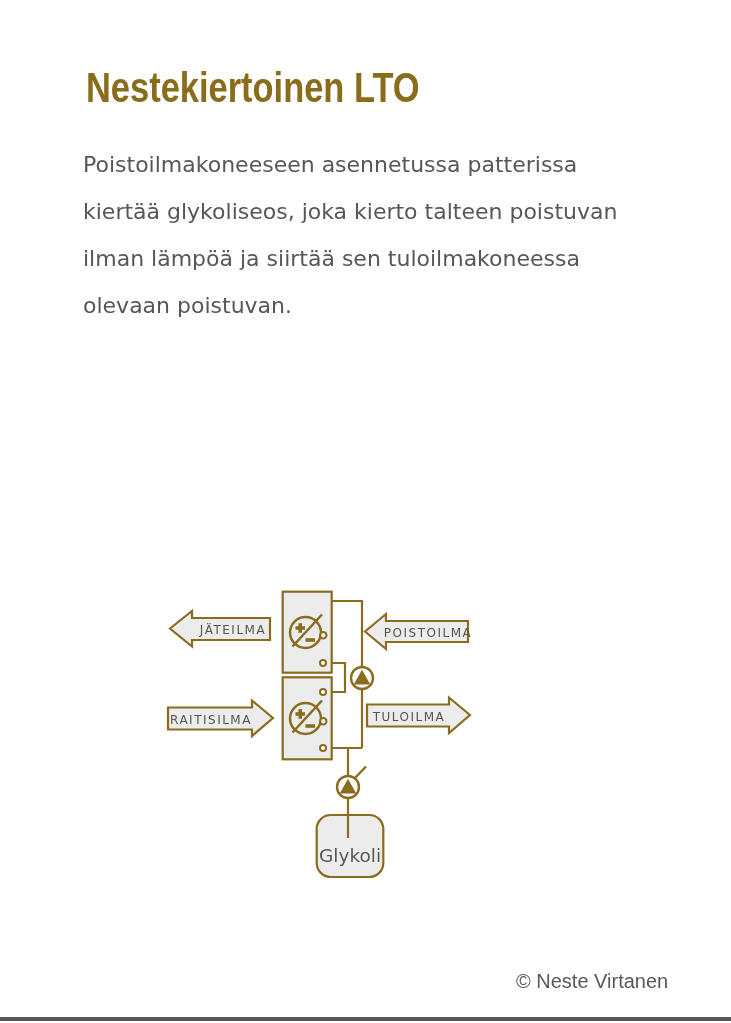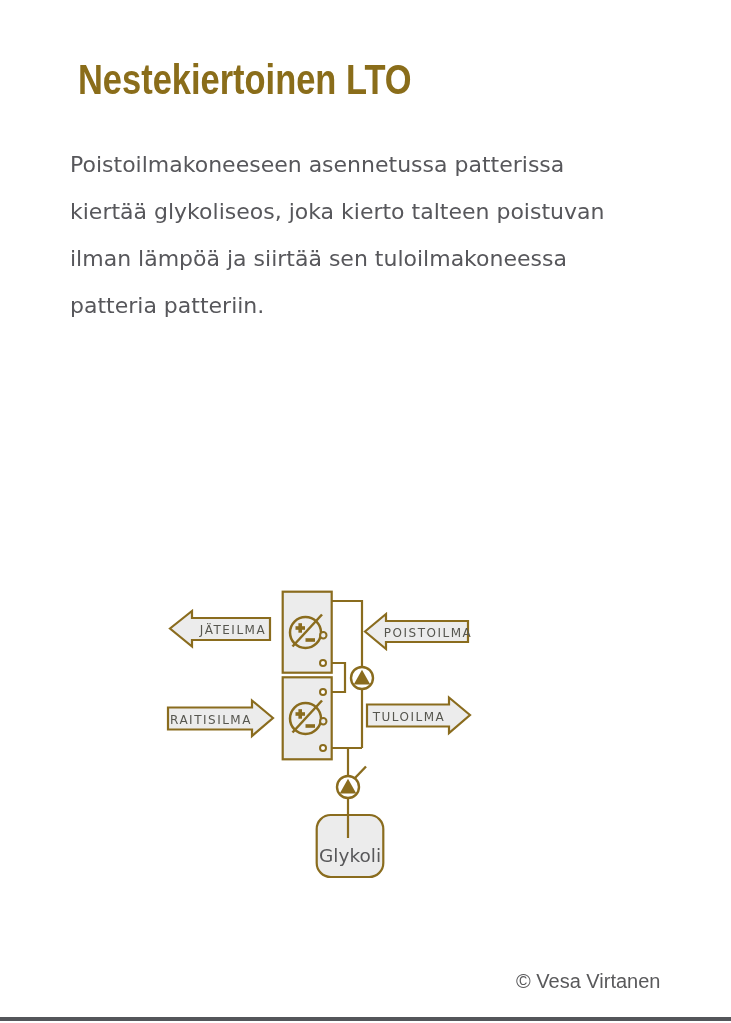--- a/index.html
+++ b/index.html
@@ -2,32 +2,32 @@
 <html><head>
 <meta charset="utf-8">
 <style>
   html,body{margin:0;padding:0;}
   body{
     width:731px;height:1023px;background:#ffffff;position:relative;
     font-family:"DejaVu Sans", sans-serif;overflow:hidden;
   }
   .page{position:absolute;inset:0;}
   .title{
-    position:absolute;left:70px;top:48px;margin:8px;
+    position:absolute;left:70px;top:48px;margin:16px;
     font-family:"Liberation Sans", sans-serif;
     font-weight:bold;font-size:42px;color:#8a6d1a;
     letter-spacing:0px;white-space:nowrap;
   }
   .title .squeeze{display:inline-block;transform:scaleX(0.82);transform-origin:left center;}
   .para{
     position:absolute;left:70px;width:600px;
     font-size:22px;color:#57575b;
   }
   .para .tline{line-height:47px;height:47px;white-space:nowrap;}
-  .p1{top:141px;}
+  .p1{top:141px;margin-left:13px;}
   .p2{top:357px;}
   .diagram-svg{position:absolute;left:150px;top:578px;}
   .copyright{
     position:absolute;left:516px;top:970px;
     font-family:"Liberation Sans", sans-serif;
     font-size:20px;color:#59595b;white-space:nowrap;
   }
   .bottom-bar{
     position:absolute;left:0;top:1017px;width:731px;height:4px;
     background:#54565a;
@@ -40,21 +40,21 @@
 <body>
 
 <div class="page">
 
   <h1 class="title"><span class="squeeze">Nestekiertoinen LTO</span></h1>
 
   <div class="para p1">
     <div class="tline">Poistoilmakoneeseen asennetussa patterissa</div>
     <div class="tline">kiertää glykoliseos, joka kierto talteen poistuvan</div>
     <div class="tline">ilman lämpöä ja siirtää sen tuloilmakoneessa</div>
-    <div class="tline">patteria patteriin.</div>
+    <div class="tline">olevaan poistuvan.</div>
   </div>
 
 
   <svg class="diagram-svg" width="340" height="312" viewBox="150 578 340 312" xmlns="http://www.w3.org/2000/svg">
 
     <path d="M327,601 H362 V748" fill="none" stroke="#8a6c1e" stroke-width="2.2"></path>
     <path d="M323,663 H345 V692 H323" fill="none" stroke="#8a6c1e" stroke-width="2.2"></path>
     <path d="M323,748 H362" fill="none" stroke="#8a6c1e" stroke-width="2.2"></path>
 
     <rect x="316.7" y="815" width="66.6" height="62" rx="14" ry="14" fill="#ececec" stroke="#8a6c1e" stroke-width="2.2"></rect>
@@ -112,17 +112,17 @@
       <polygon points="273,718 252,700.5 252,707.5 168,707.5 168,729.5 252,729.5 252,736" fill="#ececec" stroke="#8a6c1e" stroke-width="2.2" stroke-linejoin="miter"></polygon>
       <text x="211" y="723.5" text-anchor="middle" class="arrow-label">RAITISILMA</text>
     </g>
 
     <g>
       <polygon points="470,715 449,697.5 449,704.5 367,704.5 367,726.5 449,726.5 449,733" fill="#ececec" stroke="#8a6c1e" stroke-width="2.2" stroke-linejoin="miter"></polygon>
       <text x="409" y="720.5" text-anchor="middle" class="arrow-label">TULOILMA</text>
     </g>
   </svg>
 
-  <div class="copyright">© Vesa Virtanen</div>
+  <div class="copyright">© Neste Virtanen</div>
 
   <div class="bottom-bar"></div>
 
 </div>
 
 </body></html>

